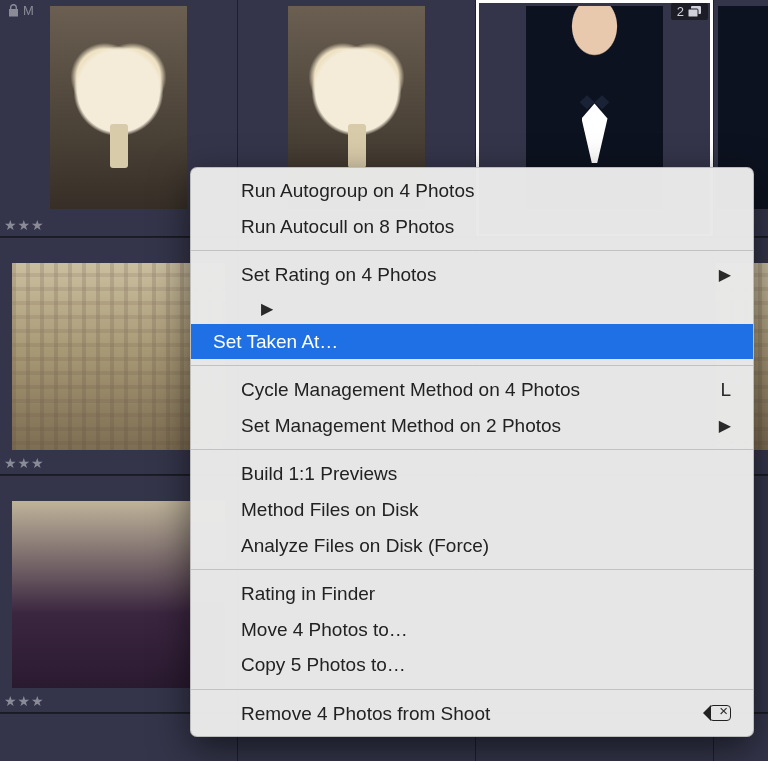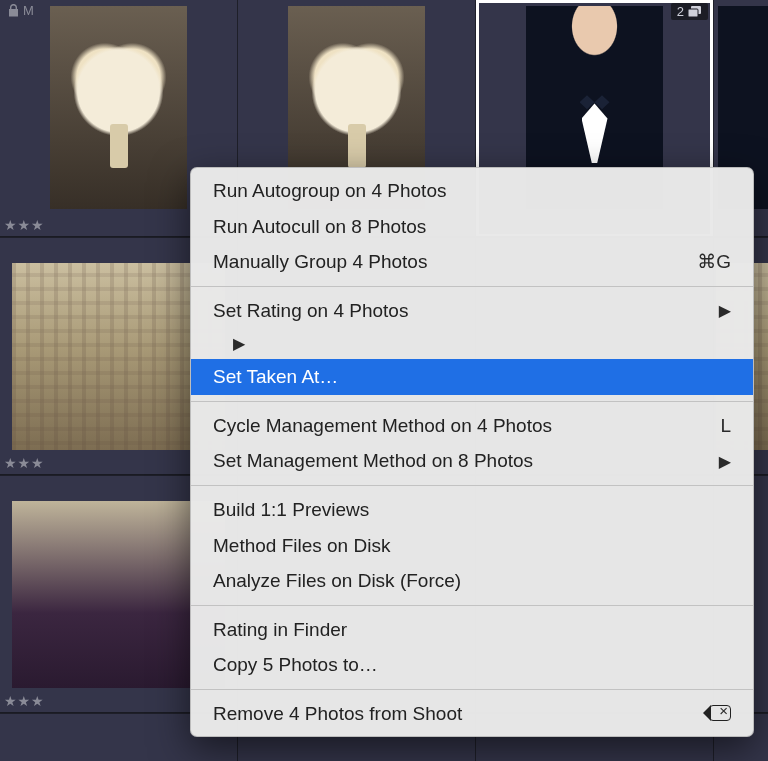--- a/index.html
+++ b/index.html
@@ -142,20 +142,21 @@
     font-size: 19px;
     color: #222;
   }
   .menu-item {
     display: flex;
     justify-content: space-between;
     align-items: center;
     padding: 4px 22px 4px 22px;
     line-height: 1.45;
     cursor: default;
+    margin-left: 28px;
   }
   .menu-item .label { white-space: nowrap; }
   .menu-item .accel { font-size: 19px; color: #2a2a2a; padding-left: 20px; display:flex; align-items:center; gap:2px;}
   .menu-item .chev { font-size: 16px; }
   .menu-item.highlight {
     background: #1f6fe5;
     color: #fff;
     margin: 0;
     padding-left: 22px;
     padding-right: 23px;
@@ -280,24 +281,20 @@
 </div>
 
 <div class="context-menu">
 
   <div class="menu-item">
     <span class="label">Run Autogroup on 4 Photos</span>
   </div>
   <div class="menu-item">
     <span class="label">Run Autocull on 8 Photos</span>
   </div>
-  <div class="menu-item">
-    <span class="label">Manually Group 4 Photos</span>
-    <span class="accel">⌘G</span>
-  </div>
 
   <div class="menu-sep"></div>
 
   <div class="menu-item">
     <span class="label">Set Rating on 4 Photos</span>
     <span class="accel chev">▶</span>
   </div>
   <div class="menu-item">
     <span class="accel chev">▶</span>
   </div>
@@ -305,40 +302,43 @@
     <span class="label">Set Taken At…</span>
   </div>
 
   <div class="menu-sep"></div>
 
   <div class="menu-item">
     <span class="label">Cycle Management Method on 4 Photos</span>
     <span class="accel">L</span>
   </div>
   <div class="menu-item">
-    <span class="label">Set Management Method on 8 Photos</span>
+    <span class="label">Set Management Method on 2 Photos</span>
     <span class="accel chev">▶</span>
   </div>
 
   <div class="menu-sep"></div>
 
   <div class="menu-item">
     <span class="label">Build 1:1 Previews</span>
   </div>
   <div class="menu-item">
     <span class="label">Method Files on Disk</span>
   </div>
   <div class="menu-item">
     <span class="label">Analyze Files on Disk (Force)</span>
   </div>
 
   <div class="menu-sep"></div>
 
   <div class="menu-item">
     <span class="label">Rating in Finder</span>
+  </div>
+  <div class="menu-item">
+    <span class="label">Move 4 Photos to…</span>
   </div>
   <div class="menu-item">
     <span class="label">Copy 5 Photos to…</span>
   </div>
 
   <div class="menu-sep"></div>
 
   <div class="menu-item">
     <span class="label">Remove 4 Photos from Shoot</span>
     <span class="accel">

